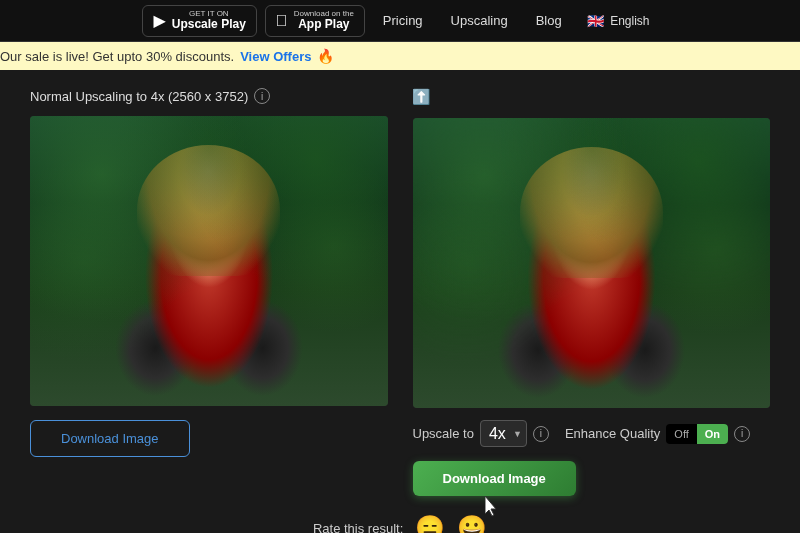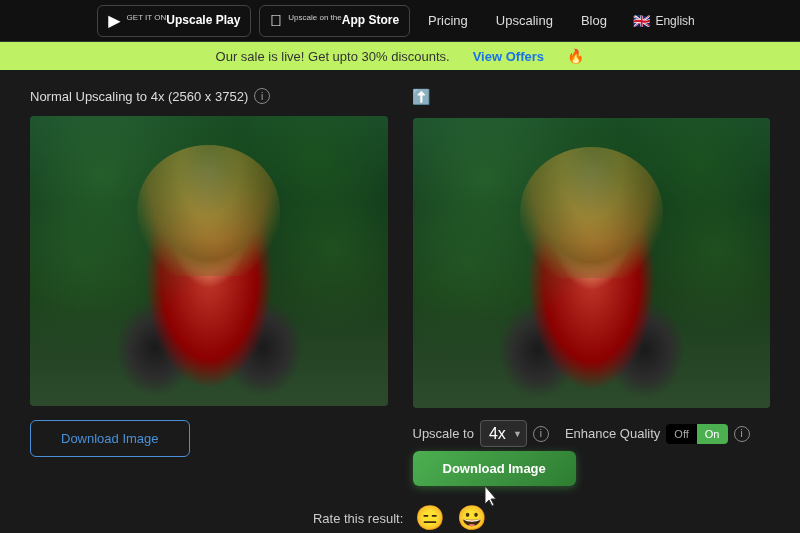--- a/index.html
+++ b/index.html
@@ -34,20 +34,21 @@
       padding: 4px 10px;
       cursor: pointer;
       font-size: 11px;
       height: 32px;
     }
     .nav-store-btn .store-icon {
       font-size: 16px;
     }
     .nav-store-btn .store-text {
       display: flex;
+      flex-direction: column;
       line-height: 1.1;
     }
     .nav-store-btn .store-text .top-line {
       font-size: 8px;
       color: #ccc;
     }
     .nav-store-btn .store-text .bottom-line {
       font-size: 12px;
       font-weight: 700;
     }
@@ -68,29 +69,28 @@
       gap: 5px;
       color: #ddd;
       font-size: 12px;
       padding: 0 8px;
       cursor: pointer;
     }
     .flag-emoji { font-size: 14px; }
 
     
     .sale-banner {
-      background: #bef264;
+      background: #fef9c3;
       color: #333;
       text-align: center;
       font-size: 13px;
       padding: 6px 0;
       display: flex;
       align-items: center;
-      justify-content: center;
-      gap: 23px;
+      gap: 6px;
     }
     .sale-banner a {
       color: #1a73e8;
       text-decoration: none;
       font-weight: 700;
     }
     .sale-emoji { font-size: 14px; }
 
     
     .main-content {
@@ -239,21 +239,21 @@
     }
     .toggle-off {
       padding: 4px 8px;
       color: #aaa;
       cursor: pointer;
     }
     .toggle-on {
       padding: 4px 8px;
       background: #4caf50;
       color: #fff;
-      font-weight: 400;
+      font-weight: 700;
       cursor: pointer;
     }
 
     
     .download-section {
       margin-top: 14px;
     }
 
     .download-btn-outline {
       background: transparent;
@@ -280,21 +280,21 @@
 
     
     .right-panel-footer {
       margin-top: 12px;
     }
 
     .controls-row {
       display: flex;
       align-items: center;
       gap: 16px;
-      margin-bottom: 4px;
+      margin-bottom: 14px;
       flex-wrap: nowrap;
     }
 
     
     .rating-section {
       display: flex;
       align-items: center;
       justify-content: center;
       gap: 12px;
       margin-top: 18px;
@@ -329,22 +329,22 @@
     <span class="store-icon">▶</span>
     <span class="store-text">
       <span class="top-line">GET IT ON</span>
       <span class="bottom-line">Upscale Play</span>
     </span>
   </button>
 
   <button class="nav-store-btn">
     <span class="store-icon"></span>
     <span class="store-text">
-      <span class="top-line">Upscale on the</span>
-      <span class="bottom-line">App Store</span>
+      <span class="top-line">Download on the</span>
+      <span class="bottom-line">App Play</span>
     </span>
   </button>
 
   <button class="nav-link">Pricing</button>
   <button class="nav-link">Upscaling</button>
   <button class="nav-link">Blog</button>
 
   <div class="nav-lang">
     <span class="flag-emoji">🇬🇧</span>
     <span>English</span>

